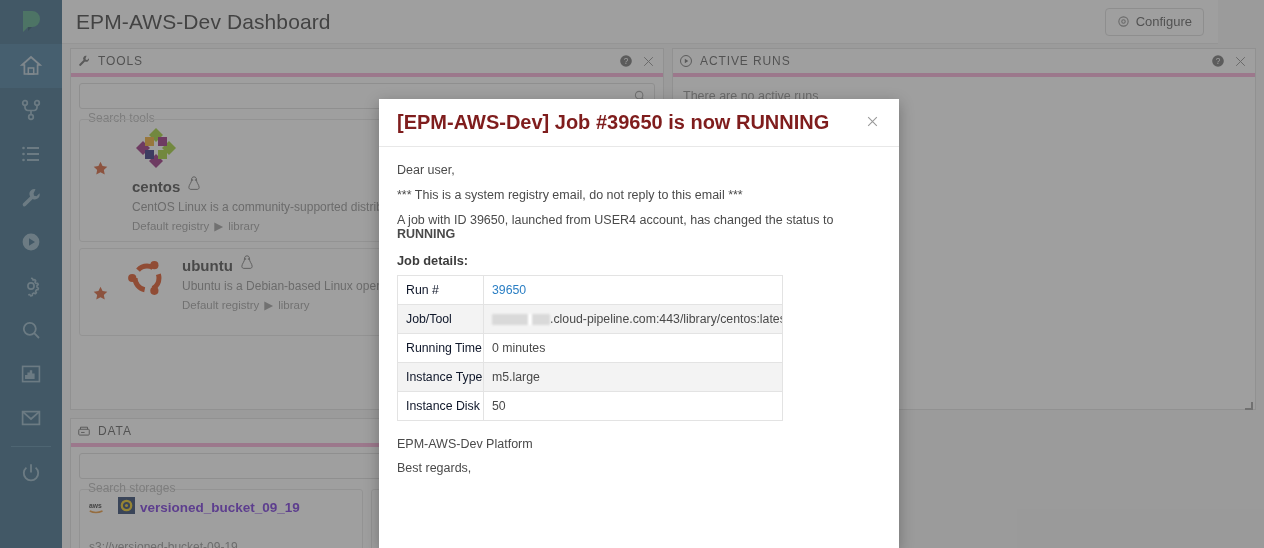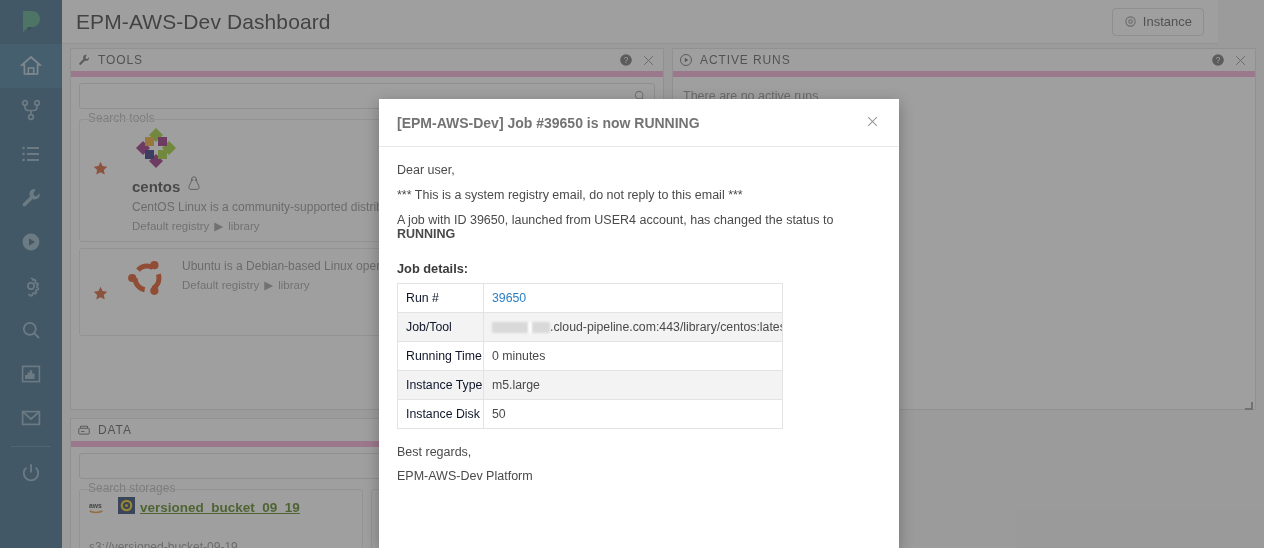--- a/index.html
+++ b/index.html
@@ -66,21 +66,21 @@
     padding: 4px 6px 0 8px;
   }
   .panel {
     position: absolute;
     background: #fff;
     border: 1px solid #e0e0e0;
   }
   .panel-head {
     height: 28px; display: flex; align-items: center;
     padding: 0 8px 0 6px;
-    border-bottom: 6px solid #f9a8d4;
+    border-bottom: 4px solid #f9a8d4;
   }
   .panel-title {
     font-size: 12px; color: #555; letter-spacing: .9px;
     font-weight: 400; margin-left: 7px;
   }
   .panel-head .spacer { flex: 1; }
   .head-icon { cursor: pointer; margin-left: 9px; display: flex; }
   .search-row { padding: 6px 8px 4px 8px; }
   .search-box {
     position: relative;
@@ -130,22 +130,22 @@
   
   #data-panel { left: 8px; top: 374px; width: 594px; height: 170px; }
   .storage-grid { display: flex; gap: 8px; padding: 6px 8px 0 8px; }
   .storage-card {
     flex: 1 1 0; min-width: 0;
     border: 1px solid #e4e4e4; border-radius: 3px;
     padding: 7px 9px 9px 9px;
   }
   .storage-name-row { display: flex; align-items: center; gap: 5px; }
   .storage-name {
-    font-size: 13.5px; font-weight: bold; color: #4d7c0f;
-    white-space: nowrap; overflow: hidden; text-overflow: clip; text-decoration: underline;
+    font-size: 13.5px; font-weight: bold; color: #6d28d9;
+    white-space: nowrap; overflow: hidden; text-overflow: clip;
   }
   .storage-path { font-size: 12px; color: #8e8e8e; margin-top: 22px;
                   white-space: nowrap; overflow: hidden; }
   .aws-mark { display: flex; align-items: center; gap: 3px; }
 
   
   #overlay {
     position: absolute; left: 0; top: 0; width: 1264px; height: 548px;
     background: rgba(80,80,80,.55);
     z-index: 20;
@@ -158,29 +158,29 @@
     background: #fff;
     z-index: 30;
     box-shadow: 0 4px 14px rgba(0,0,0,.28);
     display: flex; flex-direction: column;
   }
   #modal-head {
     height: 48px; border-bottom: 1px solid #e8e8e8;
     display: flex; align-items: center; padding: 0 16px 0 18px;
     flex: 0 0 auto;
   }
-  #modal-title { font-size: 14px; font-weight: bold; color: #737373; }
+  #modal-title { font-size: 20px; font-weight: bold; color: #7f1d1d; }
   #modal-close {
     margin-left: auto; cursor: pointer; color: #999;
     font-size: 17px; line-height: 1; padding: 4px;
   }
   #modal-body { padding: 16px 18px 0 18px; overflow: hidden; flex: 1 1 auto; }
   .m-line { font-size: 12.5px; color: #4a4a4a; margin-bottom: 11px; }
   .m-line b { font-weight: bold; }
-  .m-sub { font-size: 12.8px; font-weight: bold; color: #3c3c3c; margin: 20px 0 7px 0; }
+  .m-sub { font-size: 12.8px; font-weight: bold; color: #3c3c3c; margin: 12px 0 7px 0; }
 
   table.details {
     border-collapse: collapse; width: 386px;
     border: 1px solid #e3e3e3;
     table-layout: fixed;
   }
   table.details td {
     border: 1px solid #e3e3e3;
     padding: 6px 8px;
     font-size: 12.3px;
@@ -286,21 +286,21 @@
     </div>
   </div>
 
   <div id="header">
     <div id="page-title">EPM-AWS-Dev Dashboard</div>
     <button id="configure-btn">
       <svg width="13" height="13" viewBox="0 0 24 24">
         <circle cx="12" cy="12" r="8.6" fill="none" stroke="#888" stroke-width="2"></circle>
         <circle cx="12" cy="12" r="3.2" fill="none" stroke="#888" stroke-width="2"></circle>
       </svg>
-      <span>Instance</span>
+      <span>Configure</span>
     </button>
   </div>
 
   <div id="body">
 
     <div class="panel" id="tools-panel">
       <div class="panel-head">
         <svg width="14" height="14" viewBox="0 0 24 24">
           <path d="M16.5 3.2 a4.8 4.8 0 0 0-5.3 7.2 L4 17.6 a1.8 1.8 0 0 0 2.5 2.5 l7.2-7.2 a4.8 4.8 0 0 0 6.8-5.6 l-2.9 2.9 -2.6-.4 -.4-2.6 z" fill="#666"></path>
         </svg>
@@ -380,20 +380,30 @@
             <svg width="46" height="46" viewBox="0 0 48 48">
               <circle cx="24" cy="24" r="12.5" fill="none" stroke="#dd4814" stroke-width="5.2"></circle>
               <circle cx="24" cy="24" r="18" fill="#fff"></circle>
               <circle cx="24" cy="24" r="12.5" fill="none" stroke="#dd4814" stroke-width="5.2" stroke-dasharray="17 9" stroke-dashoffset="4"></circle>
               <circle cx="8.6" cy="24" r="4.3" fill="#dd4814"></circle>
               <circle cx="31.7" cy="10.6" r="4.3" fill="#dd4814"></circle>
               <circle cx="31.7" cy="37.4" r="4.3" fill="#dd4814"></circle>
             </svg>
           </div>
           <div class="ubuntu-text">
+            <div class="tool-name-row">
+              <span class="tool-name">ubuntu</span>
+              <span>
+                <svg width="14" height="16" viewBox="0 0 24 28">
+                  <path d="M12 1.5 c-3.2 0-4.4 2.6-4.4 5.4 0 2.6-.7 4-2 6.3 -1.2 2.2-2.6 4.4-2.6 6.6 0 2.4 1.6 3.6 3.5 3.6 h11 c1.9 0 3.5-1.2 3.5-3.6 0-2.2-1.4-4.4-2.6-6.6 -1.3-2.3-2-3.7-2-6.3 0-2.8-1.2-5.4-4.4-5.4 z" fill="none" stroke="#5a5a5a" stroke-width="1.5"></path>
+                  <circle cx="9.6" cy="7" r="1.1" fill="#5a5a5a"></circle>
+                  <circle cx="14.4" cy="7" r="1.1" fill="#5a5a5a"></circle>
+                </svg>
+              </span>
+            </div>
             <div class="tool-desc">Ubuntu is a Debian-based Linux operating syste</div>
             <div class="tool-registry">
               <span>Default registry</span>
               <span>▶</span>
               <span>library</span>
             </div>
           </div>
         </div>
       </div>
     </div>
@@ -519,19 +529,19 @@
             <td class="v">m5.large</td>
           </tr>
           <tr>
             <td class="k">Instance Disk</td>
             <td class="v">50</td>
           </tr>
         </tbody>
       </table>
 
       <div class="m-foot">
+        <div class="m-line">EPM-AWS-Dev Platform</div>
         <div class="m-line">Best regards,</div>
-        <div class="m-line">EPM-AWS-Dev Platform</div>
       </div>
     </div>
   </div>
 
 </div>
 
 </body></html>

